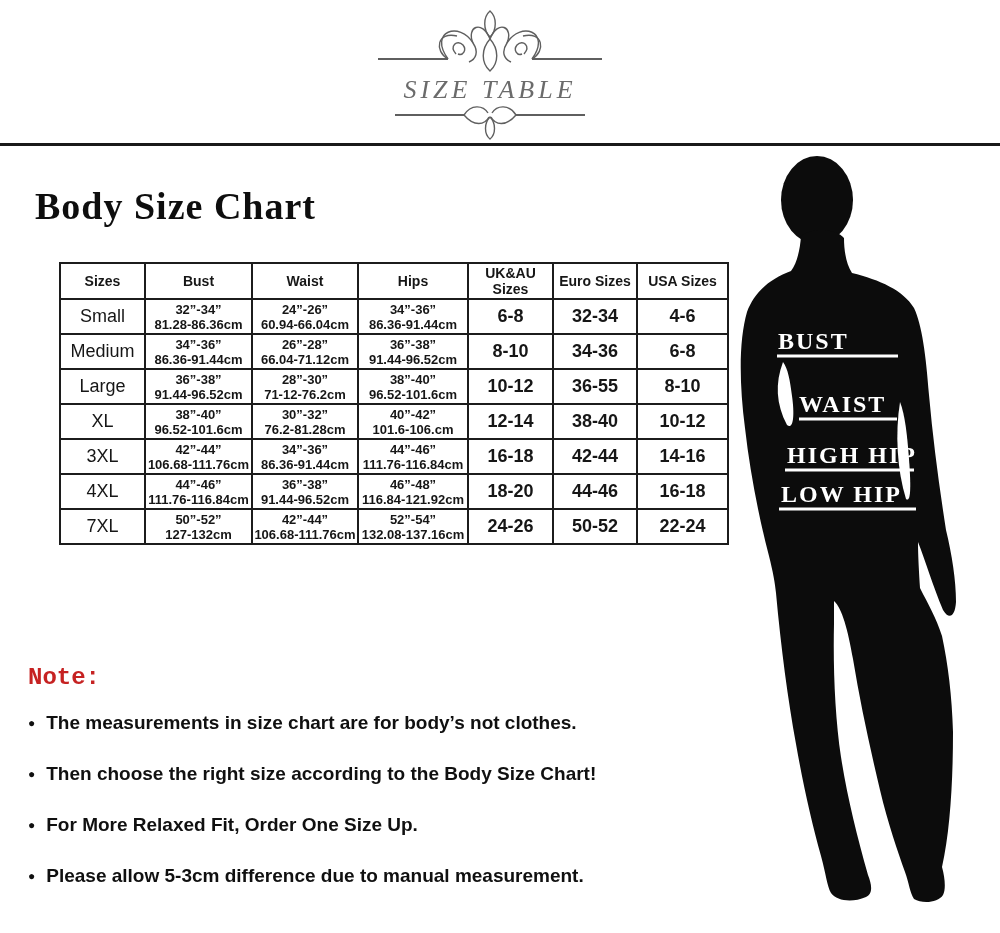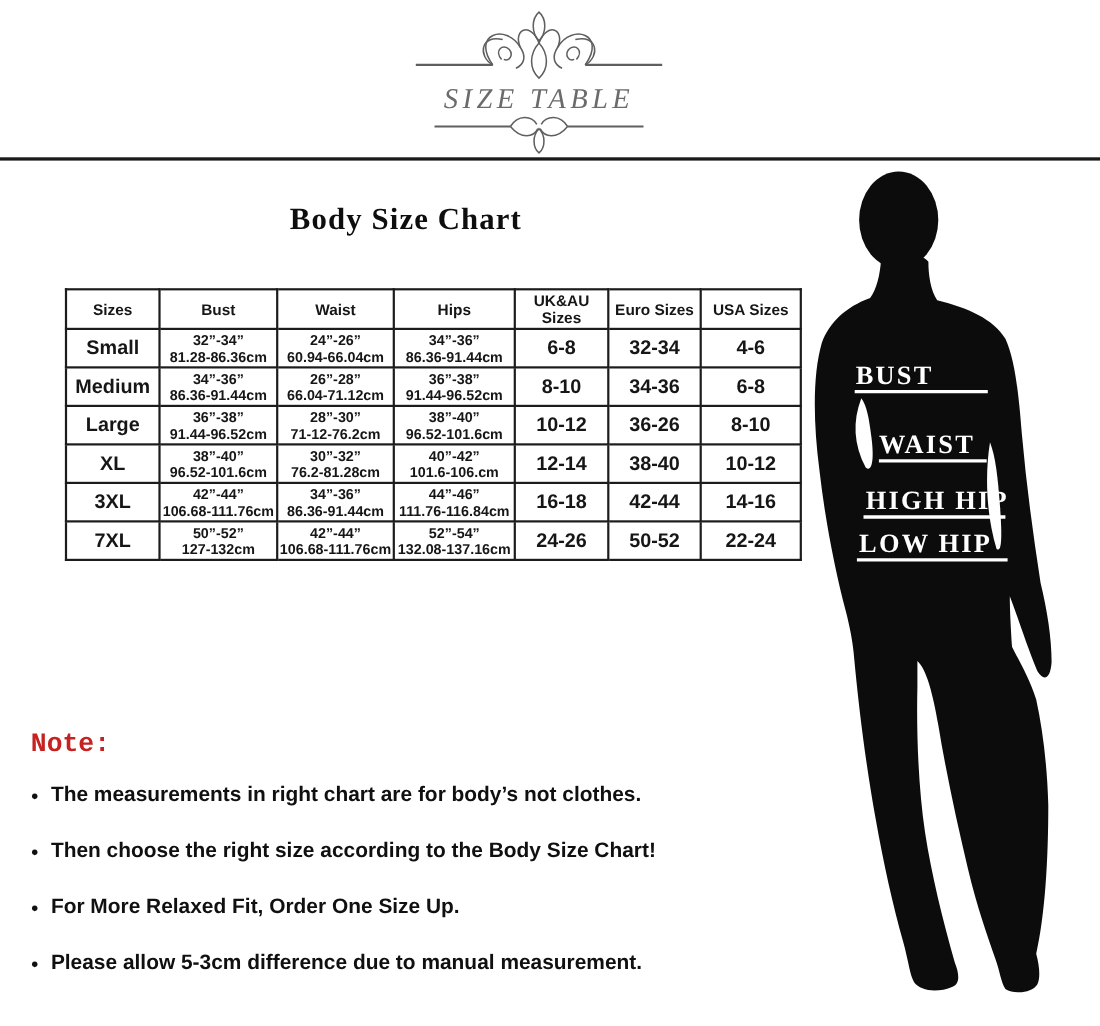--- a/index.html
+++ b/index.html
@@ -7,32 +7,32 @@
   .canvas { position:relative; width:1000px; height:933px; background:#ffffff; overflow:hidden; }
 
   
   .ornament { position:absolute; left:360px; top:5px; width:260px; height:135px; }
   .ornament text { font-family:"Liberation Serif", serif; font-style:italic; font-size:26px;
                    letter-spacing:4px; fill:#6b6b6b; }
 
   .divider { position:absolute; left:0; top:143px; width:1000px; height:3px; background:#191919; }
 
   
-  .page-title { position:absolute; left:35px; top:184px; width:668px; text-align:center;
-                font-family:"Liberation Serif", serif; font-weight:700; font-size:28px;
+  .page-title { position:absolute; left:35px; top:184px; width:668px; 
+                font-family:"Liberation Serif", serif; font-weight:700; font-size:38px;
                 color:#0e0e0e; letter-spacing:1px; }
 
   
   .size-table-wrap { position:absolute; left:35px; top:262px;padding-left:24px; }
   table { border-collapse:collapse; table-layout:fixed; width:668px; }
   th, td { border:2px solid #1c1c1c; text-align:center; vertical-align:middle;
            padding:0; color:#161616; overflow:hidden; }
   th { font-size:14px; font-weight:700; height:36px; letter-spacing:0; }
   td { height:35px; }
-  .cell-size { font-size:18px; font-weight:700;border-radius:13px; }
+  .cell-size { font-size:18px; font-weight:400;border-radius:13px; }
   .cell-num  { font-size:18px; font-weight:700; }
   .dual div  { font-size:13px; font-weight:600; line-height:15px; }
 
   
   .figure { position:absolute; left:700px; top:140px; width:300px; height:793px; }
   .figure .lbl { font-family:"Liberation Serif", serif; font-weight:700; fill:#ffffff;
                  font-size:24px; letter-spacing:2px; }
 
   
   .note-heading { position:absolute; left:28px; top:664px; font-size:24px; font-weight:700;
@@ -144,21 +144,21 @@
             </td>
         <td class="dual">
               <div>28”-30”</div>
               <div>71-12-76.2cm</div>
             </td>
         <td class="dual">
               <div>38”-40”</div>
               <div>96.52-101.6cm</div>
             </td>
         <td class="cell-num">10-12</td>
-        <td class="cell-num">36-26</td>
+        <td class="cell-num">36-55</td>
         <td class="cell-num">8-10</td>
       </tr>
       <tr>
         <td class="cell-size">XL</td>
         <td class="dual">
               <div>38”-40”</div>
               <div>96.52-101.6cm</div>
             </td>
         <td class="dual">
               <div>30”-32”</div>
@@ -182,20 +182,38 @@
               <div>34”-36”</div>
               <div>86.36-91.44cm</div>
             </td>
         <td class="dual">
               <div>44”-46”</div>
               <div>111.76-116.84cm</div>
             </td>
         <td class="cell-num">16-18</td>
         <td class="cell-num">42-44</td>
         <td class="cell-num">14-16</td>
+      </tr>
+      <tr>
+        <td class="cell-size">4XL</td>
+        <td class="dual">
+              <div>44”-46”</div>
+              <div>111.76-116.84cm</div>
+            </td>
+        <td class="dual">
+              <div>36”-38”</div>
+              <div>91.44-96.52cm</div>
+            </td>
+        <td class="dual">
+              <div>46”-48”</div>
+              <div>116.84-121.92cm</div>
+            </td>
+        <td class="cell-num">18-20</td>
+        <td class="cell-num">44-46</td>
+        <td class="cell-num">16-18</td>
       </tr>
       <tr>
         <td class="cell-size">7XL</td>
         <td class="dual">
               <div>50”-52”</div>
               <div>127-132cm</div>
             </td>
         <td class="dual">
               <div>42”-44”</div>
               <div>106.68-111.76cm</div>
@@ -257,21 +275,21 @@
     <text class="lbl" x="87" y="323">HIGH HIP</text>
     <line x1="85" y1="330" x2="214" y2="330" stroke="#ffffff" stroke-width="3"></line>
     <text class="lbl" x="81" y="362">LOW HIP</text>
     <line x1="79" y1="369" x2="216" y2="369" stroke="#ffffff" stroke-width="3"></line>
   </svg>
 
   <div class="note-heading">Note:</div>
   <div class="note-list">
     <div class="note-item">
         <span class="bullet">●</span>
-        <span>The measurements in right chart are for body’s not clothes.</span>
+        <span>The measurements in size chart are for body’s not clothes.</span>
       </div>
     <div class="note-item">
         <span class="bullet">●</span>
         <span>Then choose the right size according to the Body Size Chart!</span>
       </div>
     <div class="note-item">
         <span class="bullet">●</span>
         <span>For More Relaxed Fit, Order One Size Up.</span>
       </div>
     <div class="note-item">

